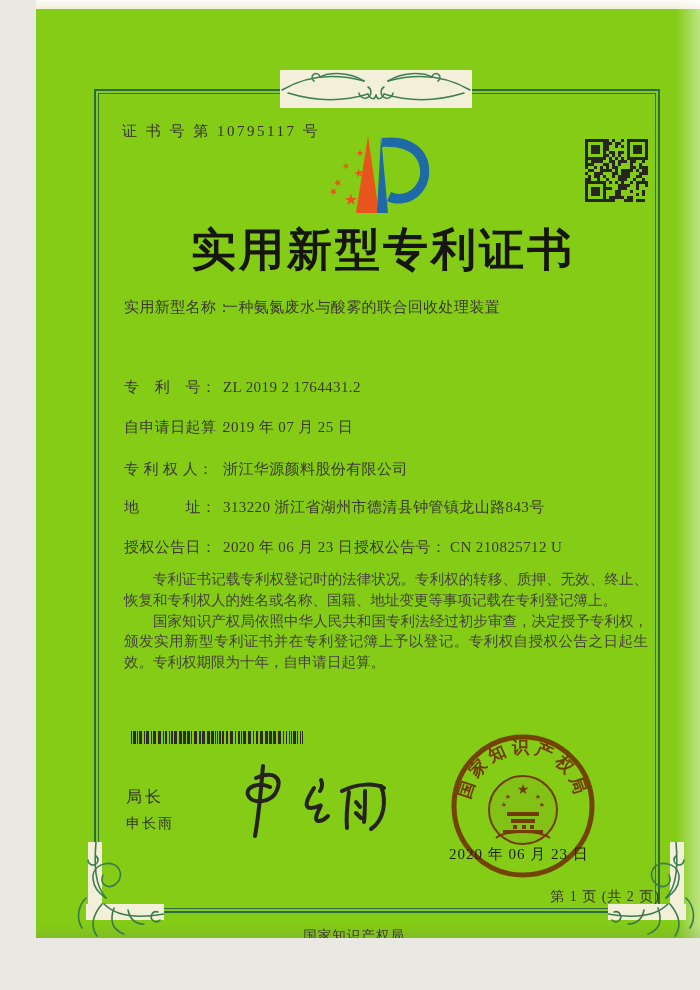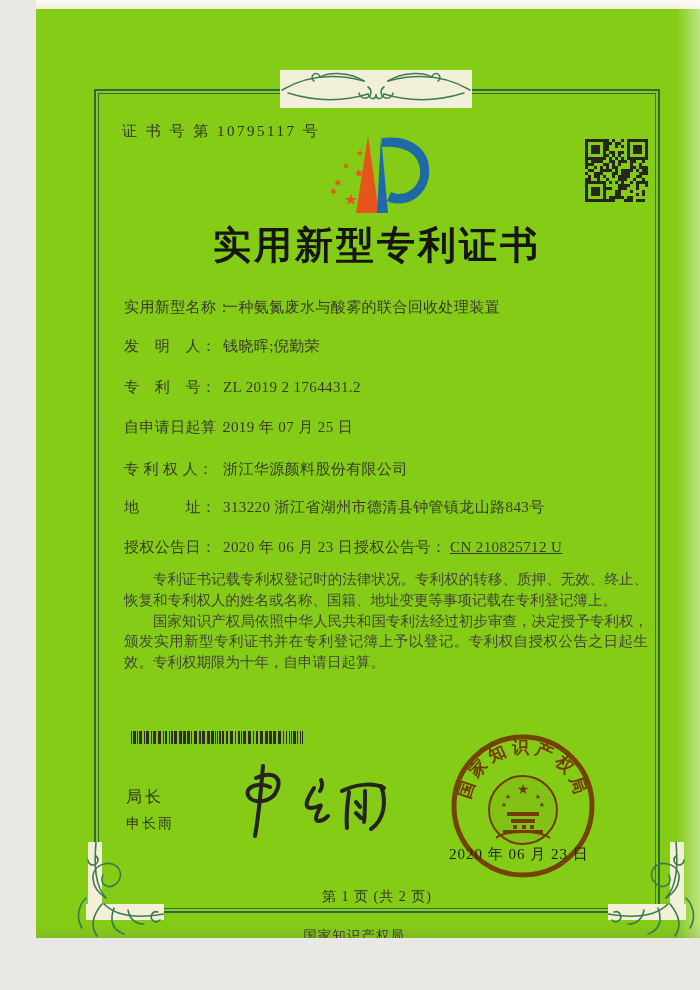--- a/index.html
+++ b/index.html
@@ -21,46 +21,46 @@
   .corner-bl{left:36px;top:842px;}
   .corner-br{left:572px;top:842px;transform:scaleX(-1);}
 
   .cert-no{position:absolute;left:86px;top:122px;font-size:15px;letter-spacing:2.5px;color:#35332b;}
   .logo{position:absolute;left:266px;top:126px;}
   .qr{position:absolute;left:549px;top:139px;width:63px;height:63px;
       display:grid;grid-template-columns:repeat(21,3px);grid-auto-rows:3px;}
   .qr i{display:block;}
   .qr i.on{background:#26261e;}
 
-  .title{position:absolute;left:58px;top:220px;width:566px;text-align:center;
-      font-size:38px;font-weight:bold;letter-spacing:3px;color:#16150f;}
+  .title{position:absolute;left:64px;top:220px;width:566px;text-align:center;
+      font-size:45px;font-weight:bold;letter-spacing:3px;color:#16150f;}
 
   .field-row{position:absolute;left:88px;font-size:15px;letter-spacing:.4px;
       color:#3b392f;white-space:nowrap;width:534px;}
   .f-label{display:inline-block;width:99px;}
-  .pair2{position:absolute;left:230px;top:0;text-decoration:underline;}
+  .pair2{position:absolute;left:230px;top:0;}
   .pair2 .f-label{width:96px;}
   .f-value{font-family:"Liberation Serif","DejaVu Serif",serif;}
 
   .paras{position:absolute;left:88px;top:569px;width:524px;font-size:14.5px;
       line-height:20.8px;color:#45433a;text-align:justify;}
   .paras p{margin:0;text-indent:2em;}
 
   .barcode{position:absolute;left:95px;top:731px;width:176px;height:13px;}
   .barcode i{position:absolute;top:0;bottom:0;background:#2e2d24;}
 
   .signer-title{position:absolute;left:90px;top:787px;font-size:16px;letter-spacing:3px;color:#33312a;}
   .signer-name{position:absolute;left:90px;top:815px;font-size:14px;letter-spacing:2px;color:#33312a;}
   .signature{position:absolute;left:190px;top:758px;}
 
   .seal{position:absolute;left:408px;top:728px;mix-blend-mode:multiply;}
   .seal-date{position:absolute;left:413px;top:845px;width:160px;font-size:15px;
       letter-spacing:1px;color:#211f19;white-space:nowrap;}
 
-  .page-num{position:absolute;left:58px;top:888px;width:566px;text-align:center;
+  .page-num{position:absolute;left:58px;top:888px;width:566px;text-align:right;
       font-size:14px;letter-spacing:1px;color:#35332b;}
   .footer-note{position:absolute;left:58px;top:927px;width:520px;text-align:center;
       font-size:13.5px;letter-spacing:1px;color:#3b392f;}
 </style>
 </head>
 <body>
 
 <div class="scan">
   <div class="edge-top"></div>
   <div class="edge-right"></div>
@@ -576,23 +576,20 @@
       <i class="on"></i>
       <i class="on"></i>
       <i class="on"></i>
       <i class=""></i>
     </div>
 
   <div class="title">实用新型专利证书</div>
 
   <div class="field-row" style="top:298px">
     <span class="f-label">实用新型名称：</span><span class="f-value">一种氨氮废水与酸雾的联合回收处理装置</span>
-  </div>
-  <div class="field-row" style="top:337px">
-    <span class="f-label">发　明　人：</span><span class="f-value">钱晓晖;倪勤荣</span>
   </div>
   <div class="field-row" style="top:378px">
     <span class="f-label">专　利　号：</span><span class="f-value">ZL 2019 2 1764431.2</span>
   </div>
   <div class="field-row" style="top:418px">
     <span class="f-label">自申请日起算：</span><span class="f-value">2019 年 07 月 25 日</span>
   </div>
   <div class="field-row" style="top:460px">
     <span class="f-label">专 利 权 人：</span><span class="f-value">浙江华源颜料股份有限公司</span>
   </div>

